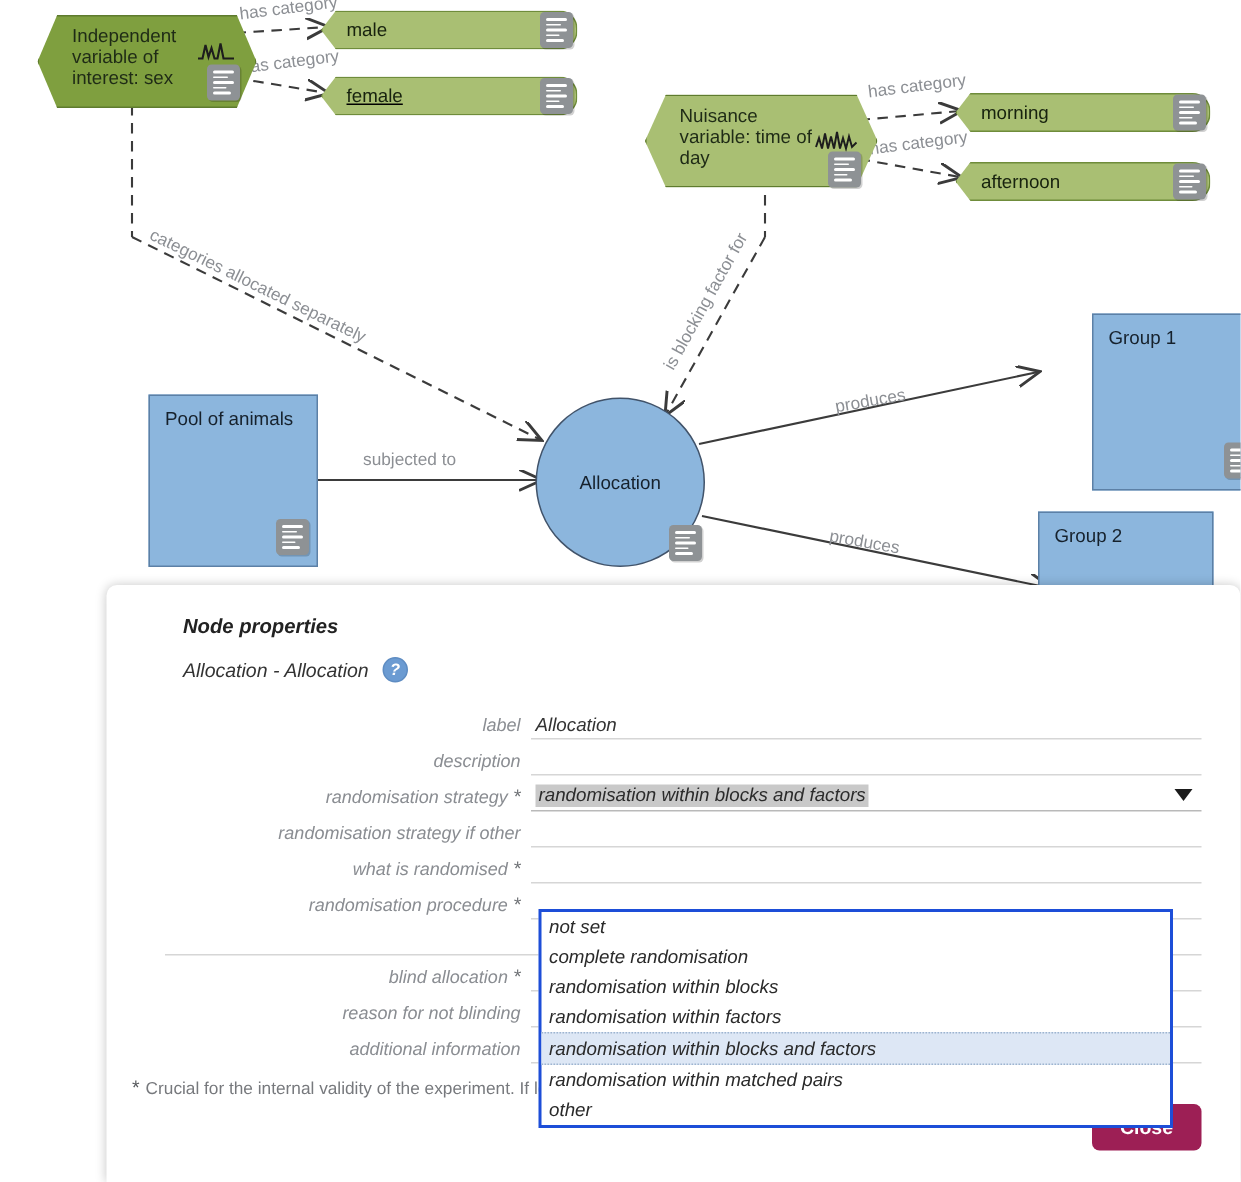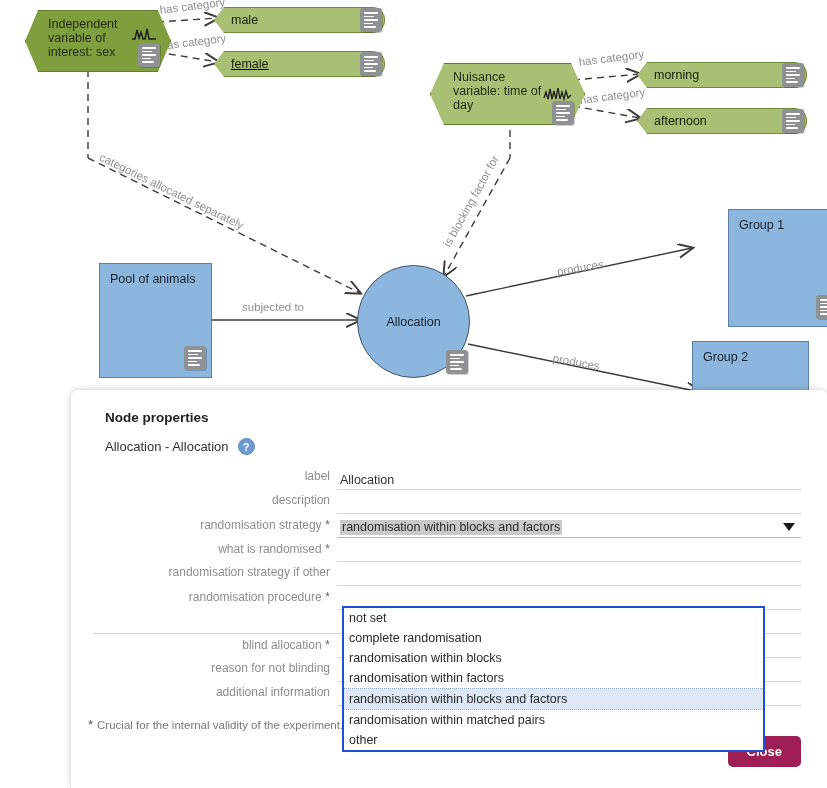--- a/index.html
+++ b/index.html
@@ -94,42 +94,43 @@
   }
 
   
   #dialog {
     position: absolute;
     left: 71px; top: 390px;
     width: 756px; height: 398px;
     background: #ffffff;
     border-radius: 7px 7px 0 0;
     box-shadow: 0 0 7px rgba(0,0,0,.22);
-    padding: 18px 26px 0 22px;
+    padding: 18px 26px 0 39px;
+    font-style: italic;
   }
   .dlg-title {
     font-size: 13.5px; font-weight: bold; color: #222;
     margin: 2px 0 13px 12px;
   }
   .dlg-sub {
     display: flex; align-items: center; gap: 9px;
     font-size: 13px; color: #333;
     margin: 0 0 14px 12px;
   }
   .help-icon {
     width: 17px; height: 17px; border-radius: 50%;
     background: #6b9bd2;
     color: #fff; font-size: 11px; font-weight: bold;
     display: flex; align-items: center; justify-content: center;
     border: 1px solid #5e8cc2;
   }
 
   .form { position: relative; }
   .row {
-    display: flex; align-items: flex-start;
+    display: flex; align-items: flex-end;
     height: 24px; margin-bottom: 0px;
   }
   .lbl {
     width: 244px; text-align: right;
     font-size: 12px; color: #8a8d92;
     padding-right: 7px; padding-bottom: 3px;
     white-space: nowrap;
   }
   .star { color: #6f7276; font-size: 13px; }
   .fld {
@@ -394,29 +395,29 @@
           <span>randomisation strategy</span>
           <span class="star">*</span>
         </div>
         <div class="fld select">
           <span class="sel-val">randomisation within blocks and factors</span>
           <span class="caret"></span>
         </div>
       </div>
 
       <div class="row">
+        <div class="lbl">randomisation strategy if other</div>
+        <div class="fld"></div>
+      </div>
+
+      <div class="row">
         <div class="lbl">
           <span>what is randomised</span>
           <span class="star">*</span>
         </div>
-        <div class="fld"></div>
-      </div>
-
-      <div class="row">
-        <div class="lbl">randomisation strategy if other</div>
         <div class="fld"></div>
       </div>
 
       <div class="row">
         <div class="lbl">
           <span>randomisation procedure</span>
           <span class="star">*</span>
         </div>
         <div class="fld"></div>
       </div>

